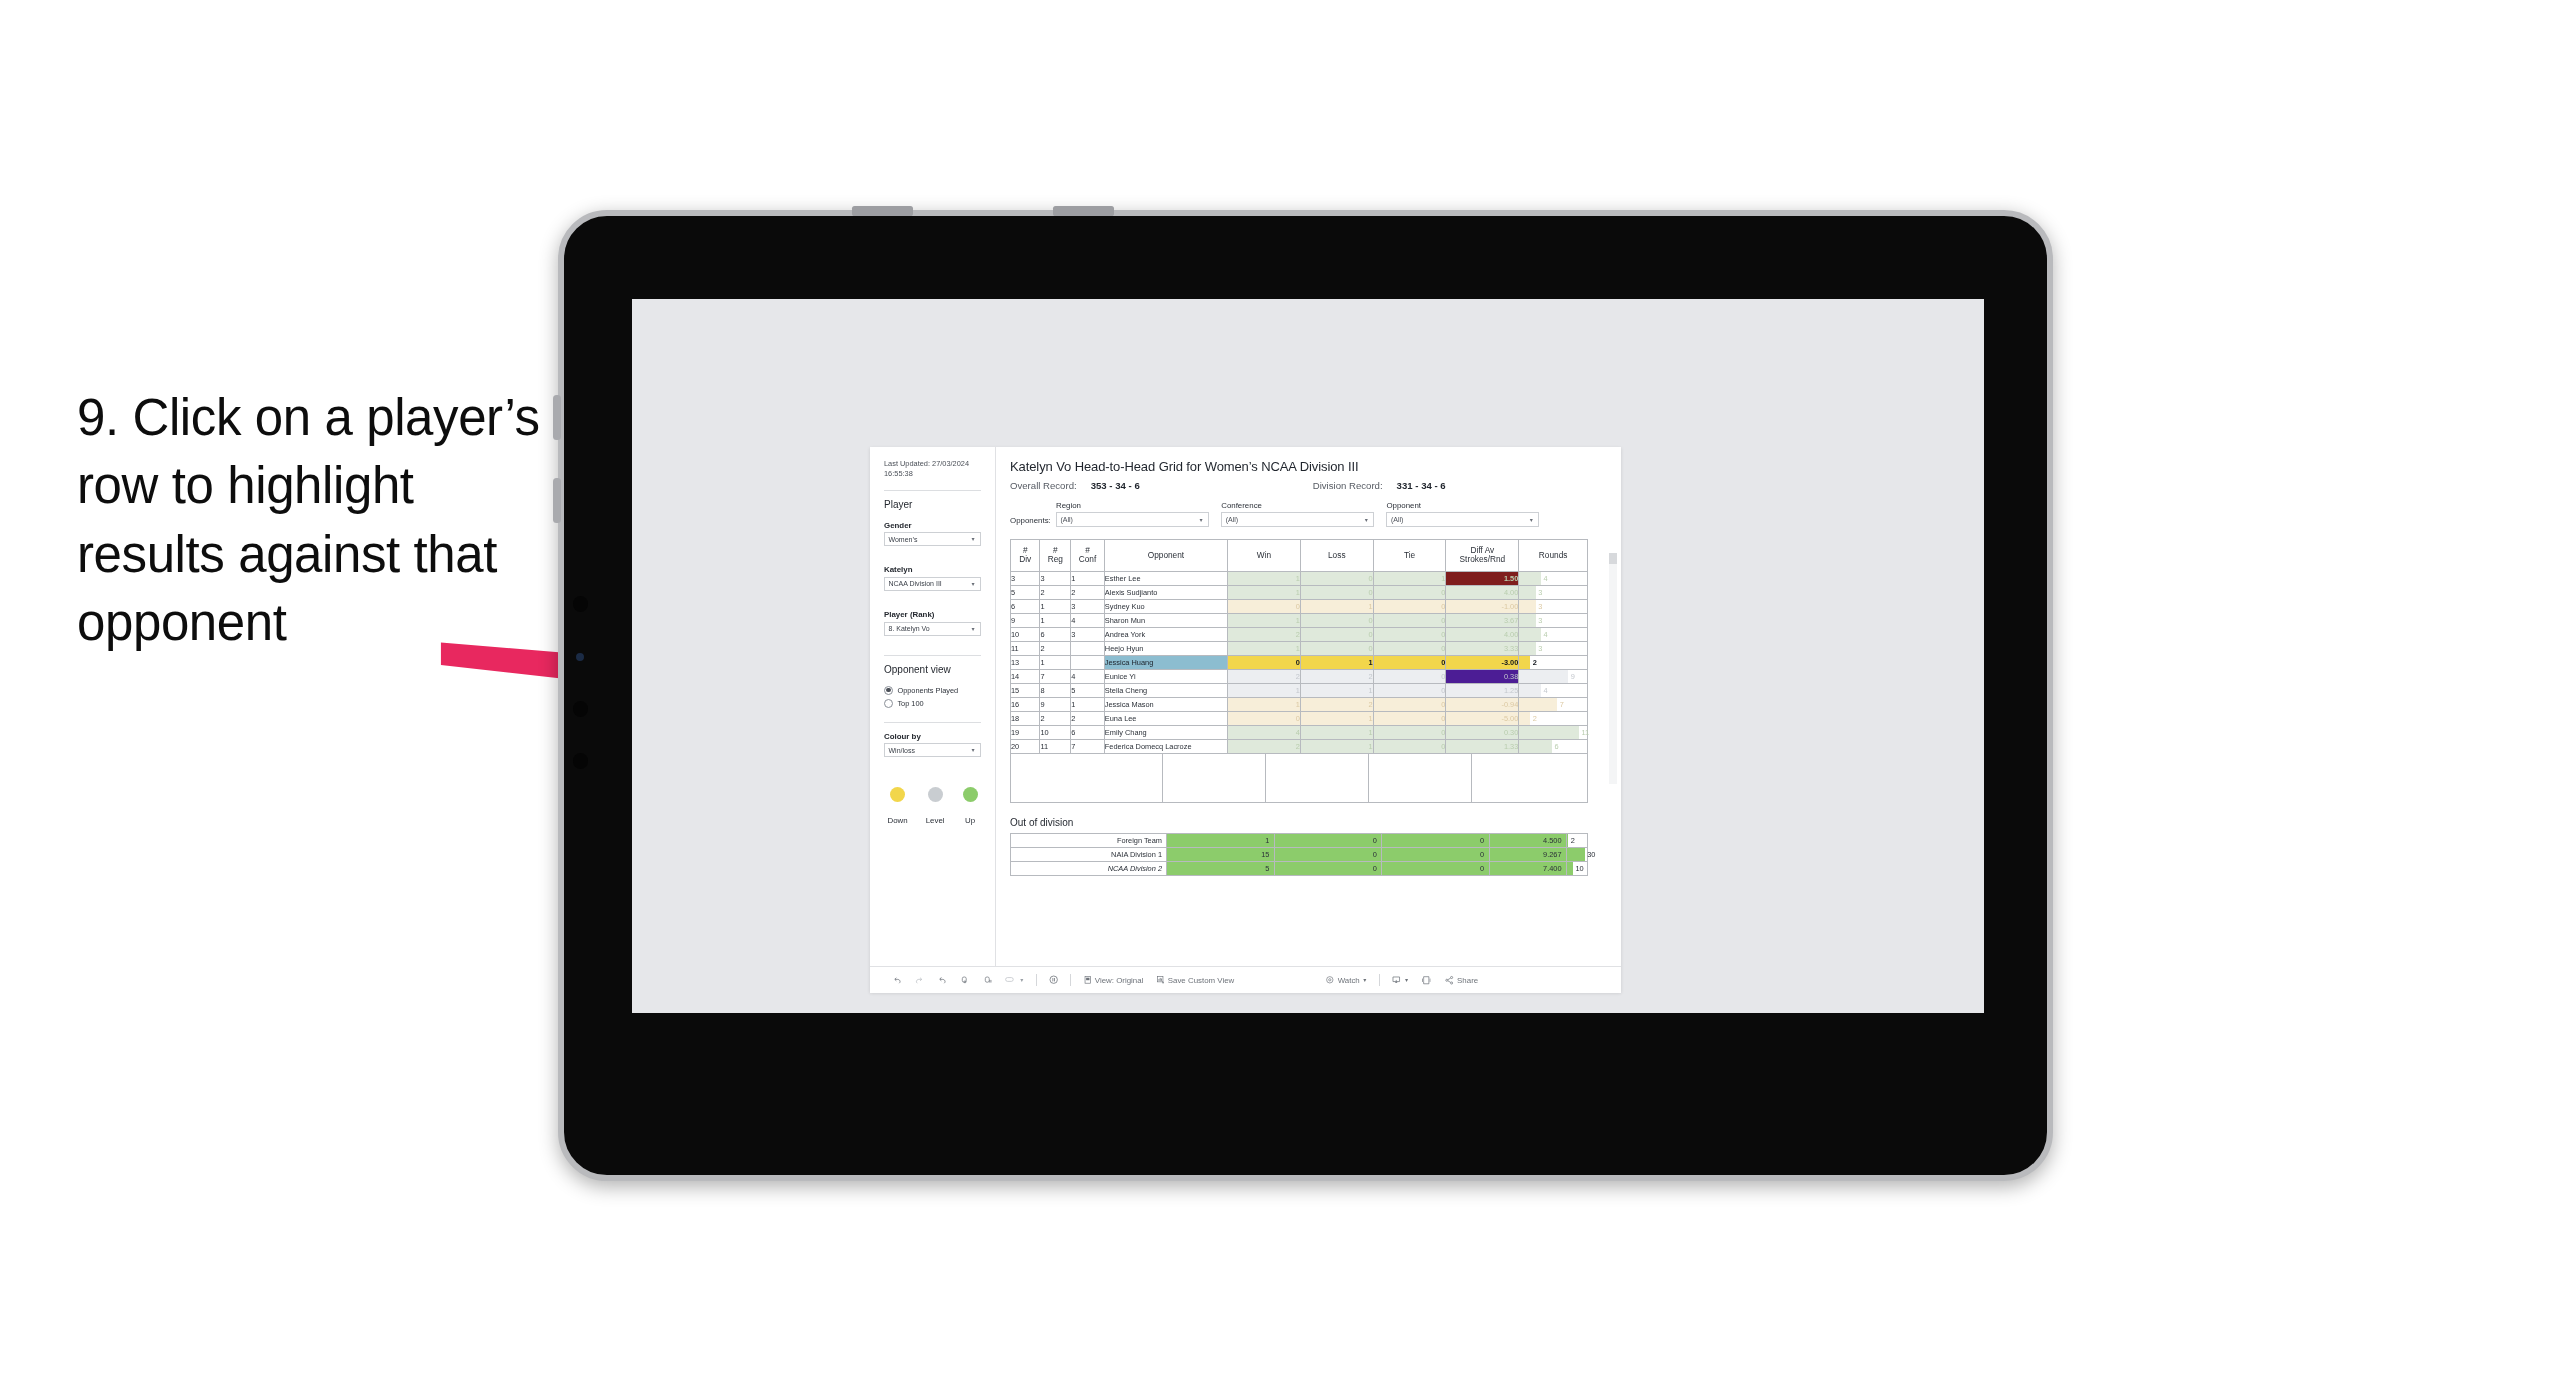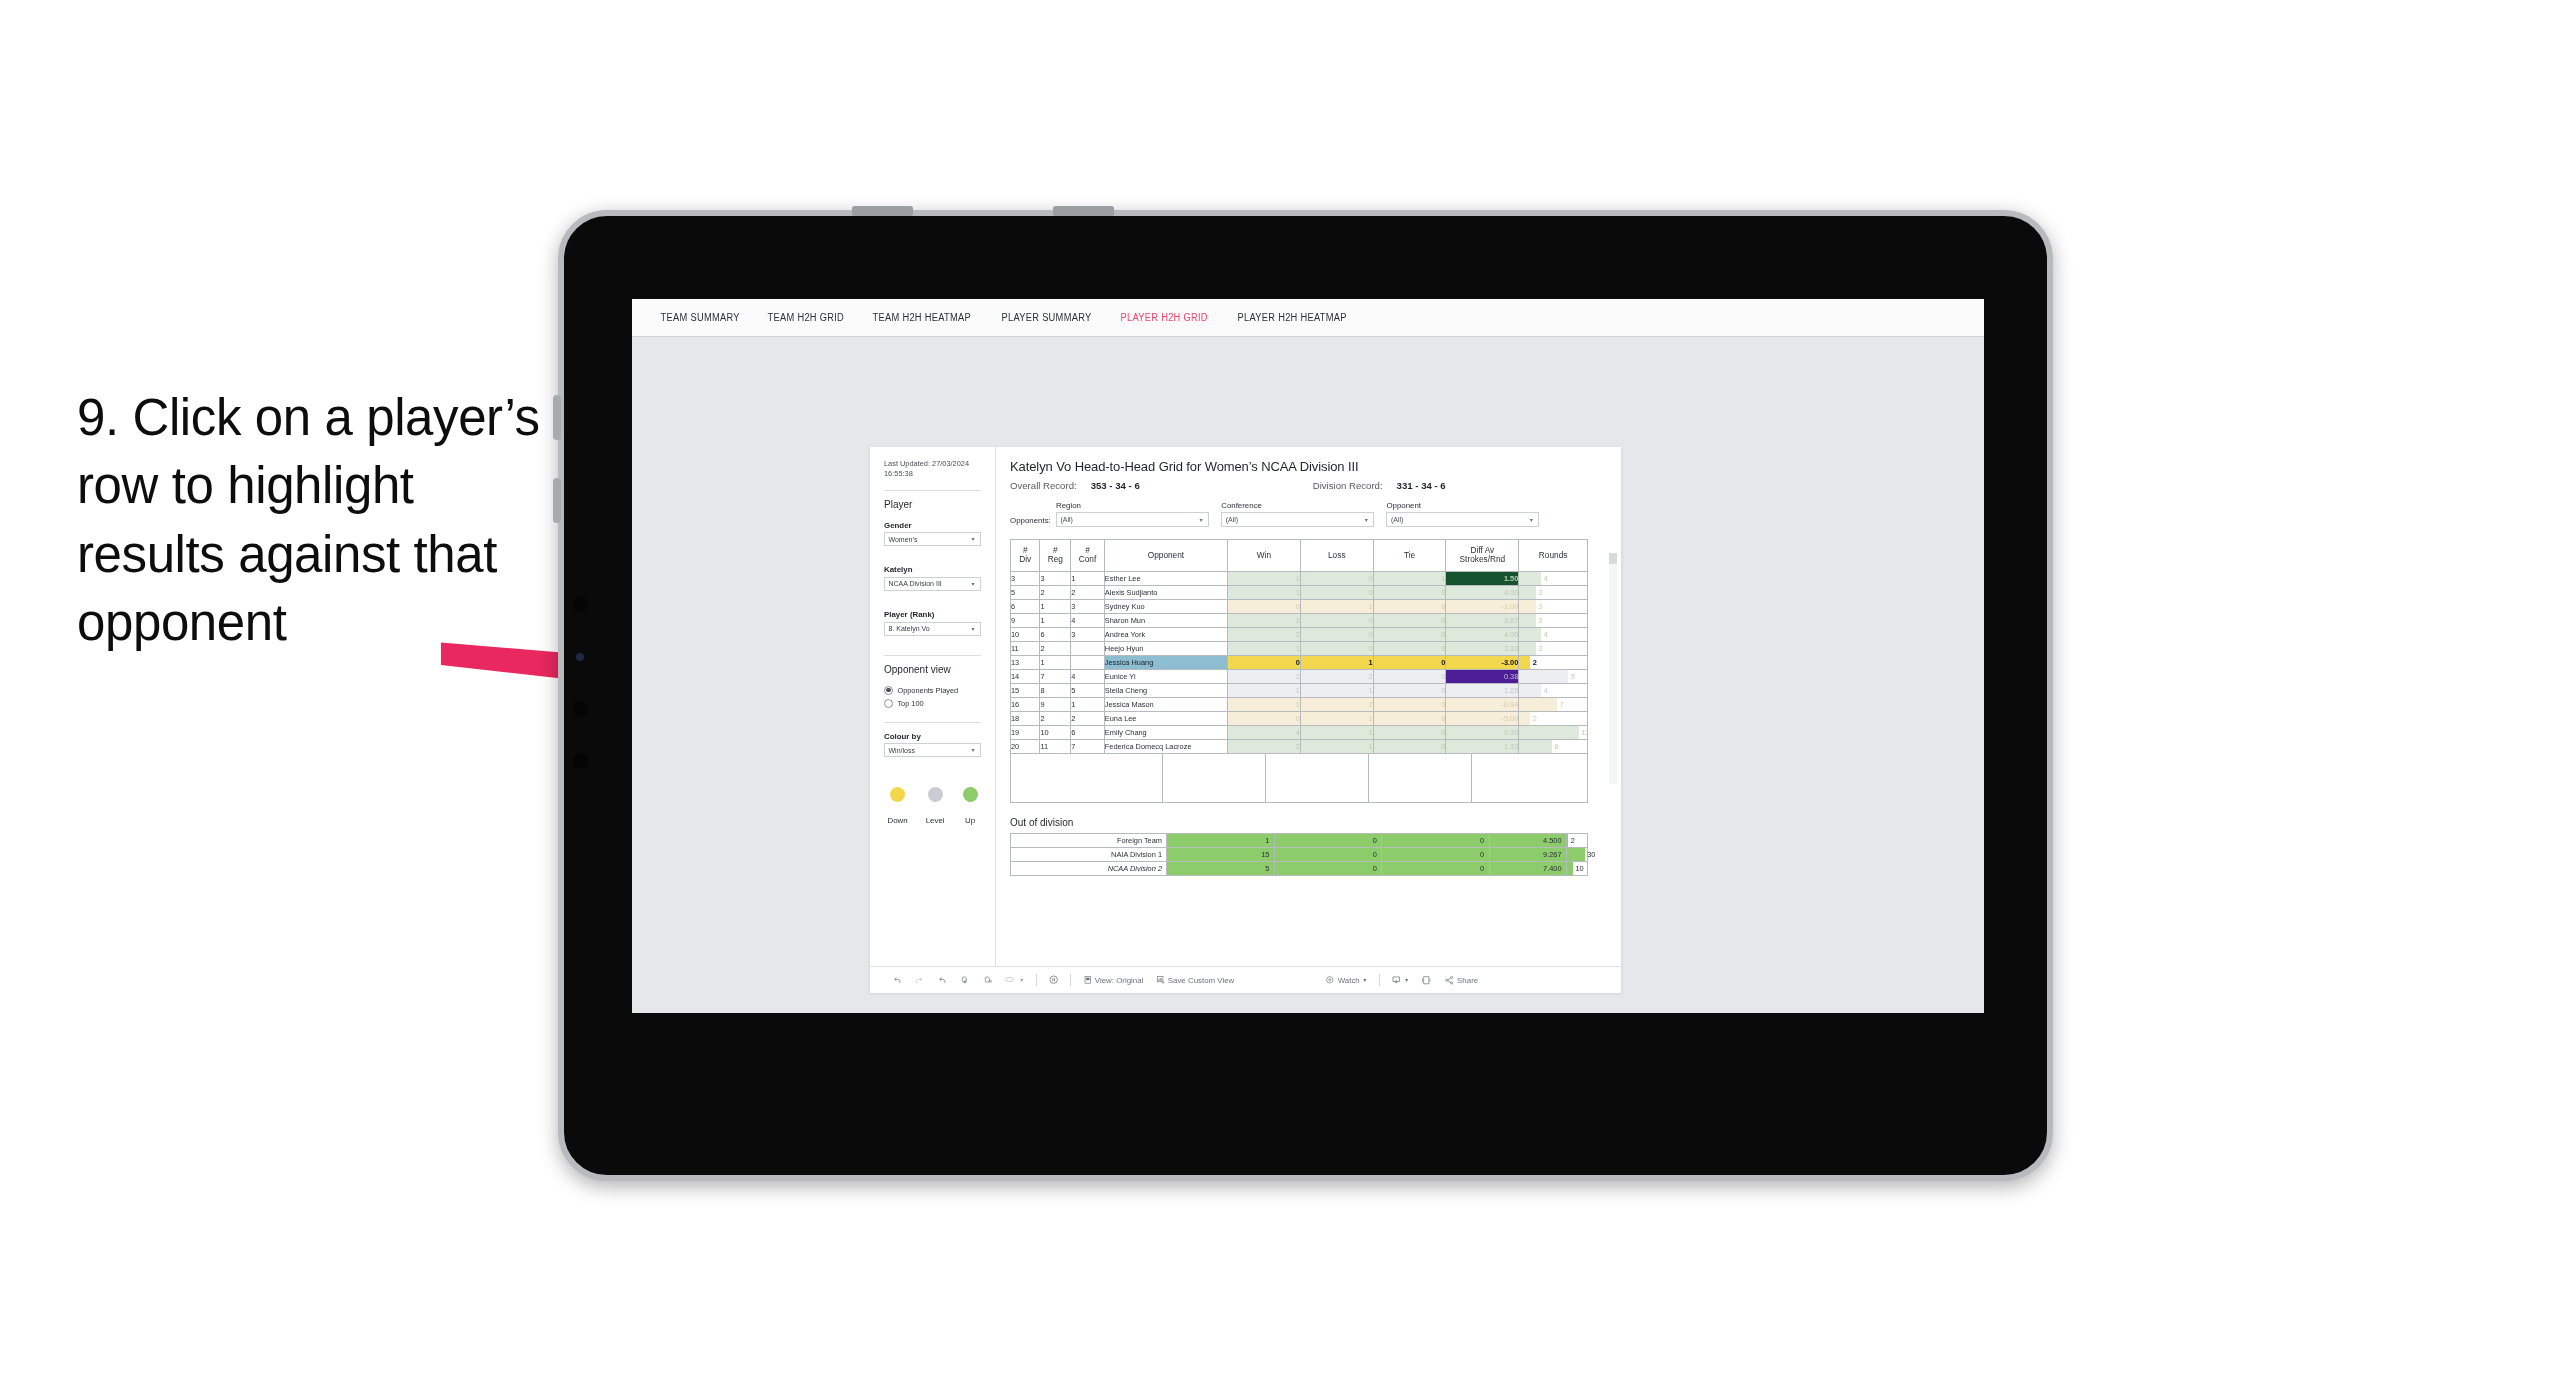--- a/index.html
+++ b/index.html
@@ -166,28 +166,20 @@
   <div class="dev-btn" id="btn-l1"></div>
   <div class="dev-btn" id="btn-l2"></div>
   <div class="dot" id="dot1"></div>
   <div class="dot" id="dot2"></div>
   <div class="dot" id="dot3"></div>
   <div class="dot" id="dot4"></div>
 
   <div id="screen">
 
 
-    <div id="subnav">
-      <div class="snav">TEAM SUMMARY</div>
-      <div class="snav">TEAM H2H GRID</div>
-      <div class="snav">TEAM H2H HEATMAP</div>
-      <div class="snav">PLAYER SUMMARY</div>
-      <div class="snav active">PLAYER H2H GRID</div>
-      <div class="snav">PLAYER H2H HEATMAP</div>
-    </div>
 
     <div id="dash">
       <div id="dash-body">
 
         <div id="sidebar">
           <div id="lastupd">Last Updated: 27/03/2024 16:55:38</div>
           <div class="hr"></div>
           <div class="sb-h1">Player</div>
 
           <div class="sb-lbl">Gender</div>
@@ -308,21 +300,21 @@
               </thead>
               <tbody id="grid-body">
                   <tr>
                     <td class="num">3</td>
                     <td class="num">3</td>
                     <td class="num">1</td>
                     <td class="opp">Esther Lee</td>
                     <td class="val" style="background:#dfe9db;color:#b9cdae;">1</td>
                     <td class="val" style="background:#dfe9db;color:#b9cdae;">0</td>
                     <td class="val" style="background:#dfe9db;color:#b9cdae;">1</td>
-                    <td class="val" style="background:#14532d;color:#b9cdae;font-weight:bold;">1.50</td>
+                    <td class="val" style="background:#7f1d1d;color:#b9cdae;font-weight:bold;">1.50</td>
                     <td class="rnd">
                       <span class="bar" style="width:32%;background:#dfe9db;"></span>
                       <span class="rv" style="left:32%;color:#b9cdae;">4</span>
                     </td>
                   </tr>
                   <tr>
                     <td class="num">5</td>
                     <td class="num">2</td>
                     <td class="num">2</td>
                     <td class="opp">Alexis Sudjianto</td>

